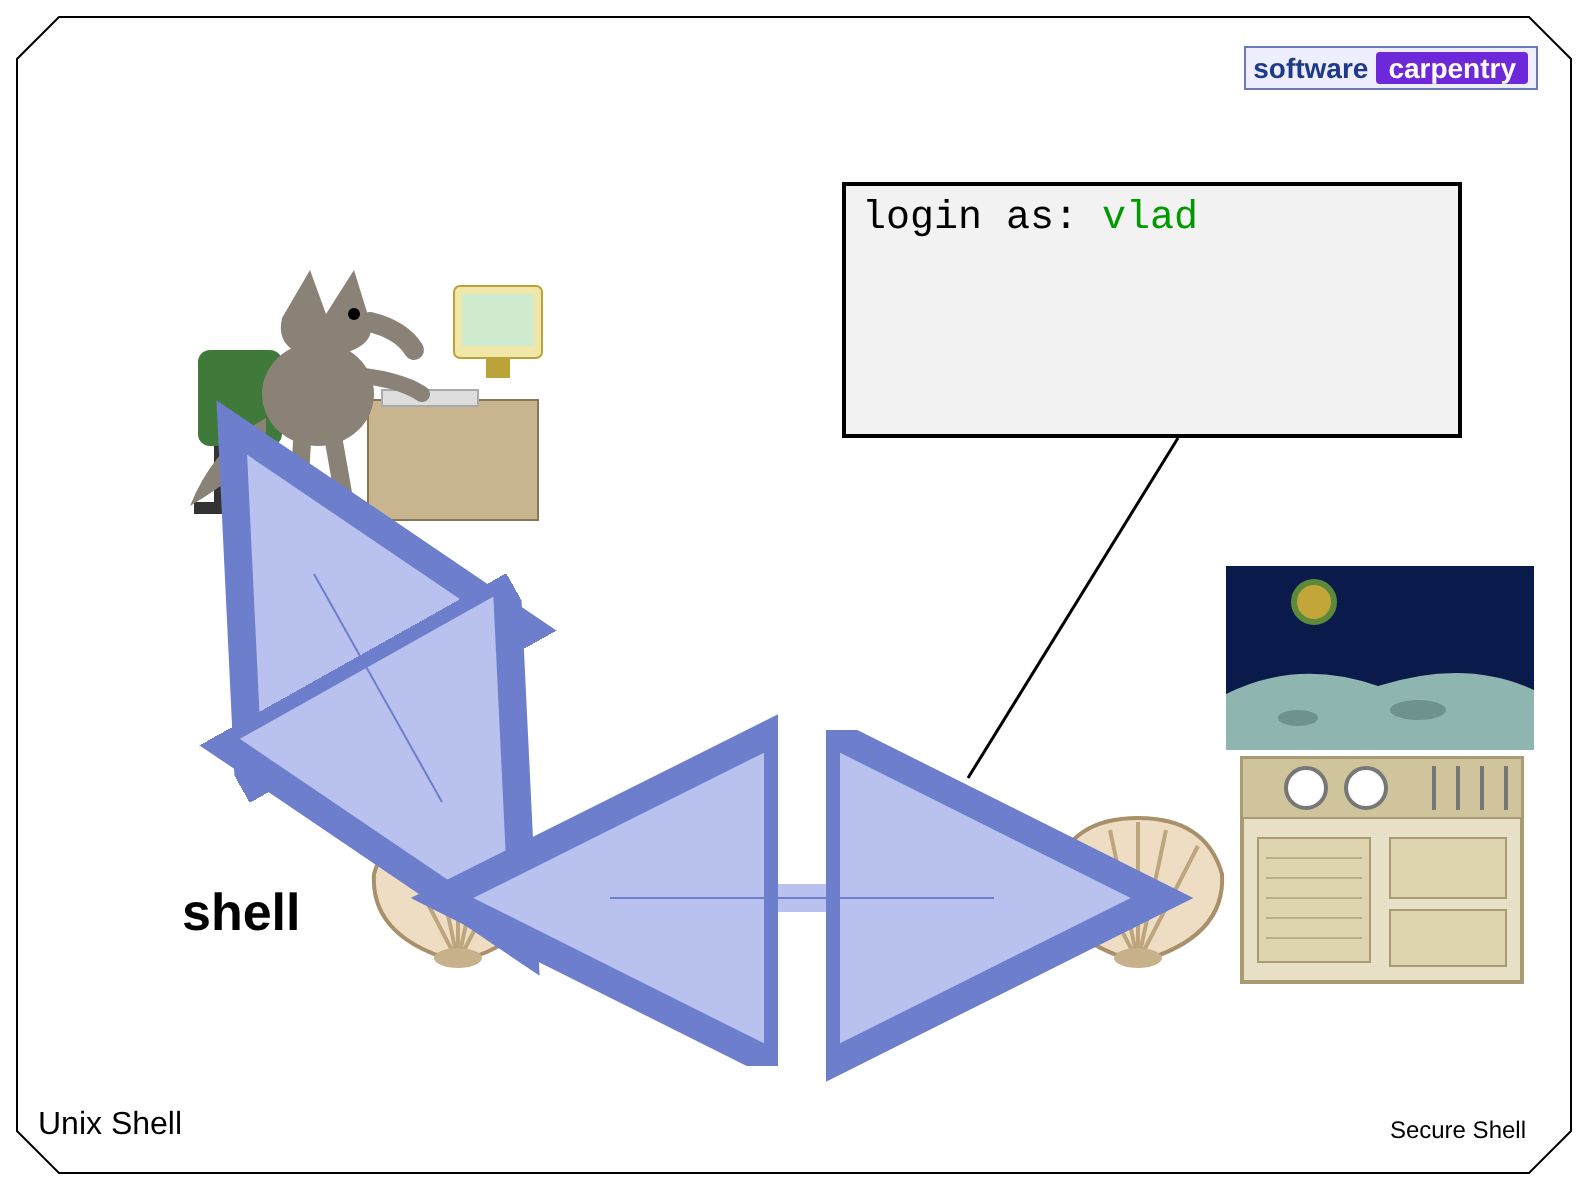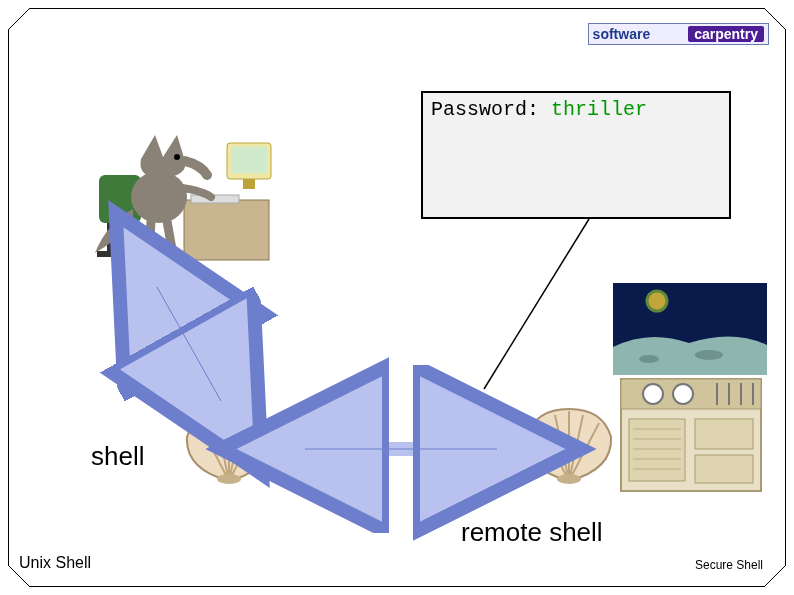--- a/index.html
+++ b/index.html
@@ -30,25 +30,24 @@
     align-items: flex-start;
     font-family: Arial, sans-serif;
     font-weight: bold;
     font-size: 14px;
     border: 1px solid #6a7ab5;
     padding: 2px 4px;
     background: #eef;
   }
   .logo .soft { color: #1e3a8a; }
   .logo .carp {
-    background: #4c1d95;
+    background: #6d28d9;
     color: #fff;
     padding: 0 6px;
     border-radius: 2px;
-    margin-left: 34px;
   }
   .terminal {
     position: absolute;
     left: 412px;
     top: 82px;
     width: 310px;
     height: 128px;
     border: 2px solid #000;
     background: #f2f2f2;
     font-family: "Courier New", monospace;
@@ -69,20 +68,21 @@
     position: absolute;
     right: 22px;
     bottom: 14px;
     font-size: 12px;
   }
   .label-shell {
     position: absolute;
     left: 82px;
     top: 432px;
     font-size: 26px;
+    font-weight: bold;
   }
   .label-remote {
     position: absolute;
     left: 452px;
     top: 508px;
     font-size: 26px;
   }
   .illus {
     position: absolute;
   }
@@ -108,21 +108,21 @@
     <line x1="756" y1="579" x2="778" y2="557" stroke="#000" stroke-width="1"></line>
   </svg>
 
   <div class="logo">
     <span class="soft">software</span>
     <span class="carp">carpentry</span>
   </div>
 
   <div class="terminal">
     <div>
-      <span class="prompt">Password:</span><span class="input"> thriller</span>
+      <span class="prompt">login as:</span><span class="input"> vlad</span>
     </div>
   </div>
 
   <svg class="arrow" style="left:470px;top:210px" width="120" height="180">
     <line x1="110" y1="0" x2="5" y2="170" stroke="#000" stroke-width="1.5"></line>
   </svg>
 
   <svg class="illus wolf" viewBox="0 0 190 165">
 
     <rect x="10" y="70" width="42" height="48" rx="6" fill="#3f7a3a"></rect>
@@ -213,17 +213,16 @@
       </marker>
       <marker id="ah2b" markerWidth="14" markerHeight="14" refX="6" refY="6" orient="auto-start-reverse">
         <path d="M0,0 L12,6 L0,12 Z" fill="#b9c2ee" stroke="#6d7ecc"></path>
       </marker>
     </defs>
     <line x1="14" y1="20" x2="206" y2="20" stroke="#b9c2ee" stroke-width="14" marker-start="url(#ah2b)" marker-end="url(#ah2)"></line>
     <line x1="14" y1="20" x2="206" y2="20" stroke="#6d7ecc" stroke-width="1"></line>
   </svg>
 
   <div class="label-shell">shell</div>
-  <div class="label-remote">remote shell</div>
 
   <div class="footer-left">Unix Shell</div>
   <div class="footer-right">Secure Shell</div>
 </div>
 
 </body></html>

